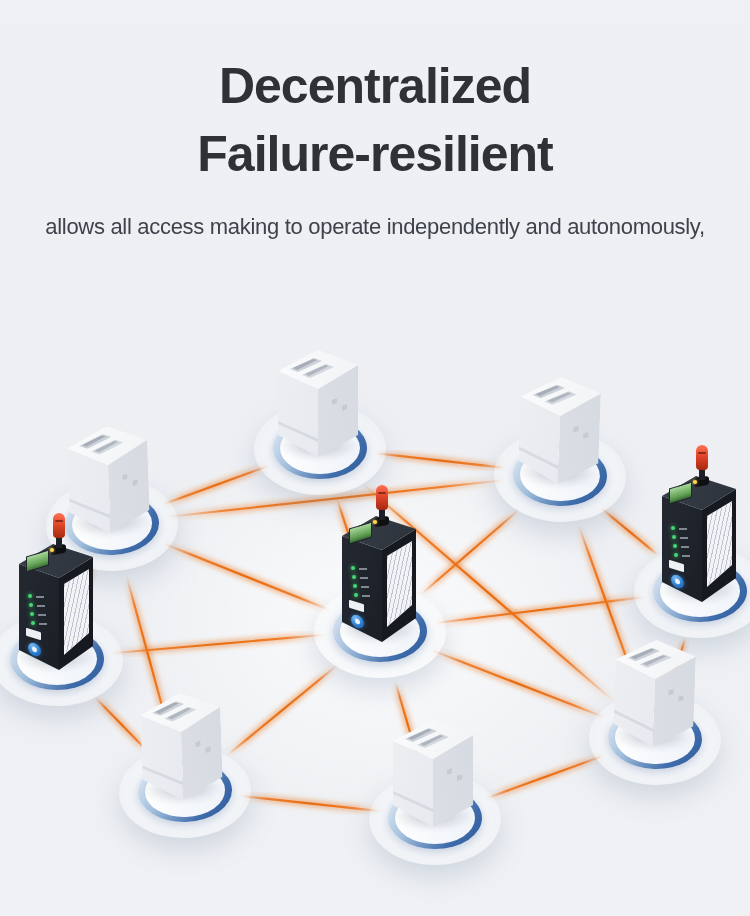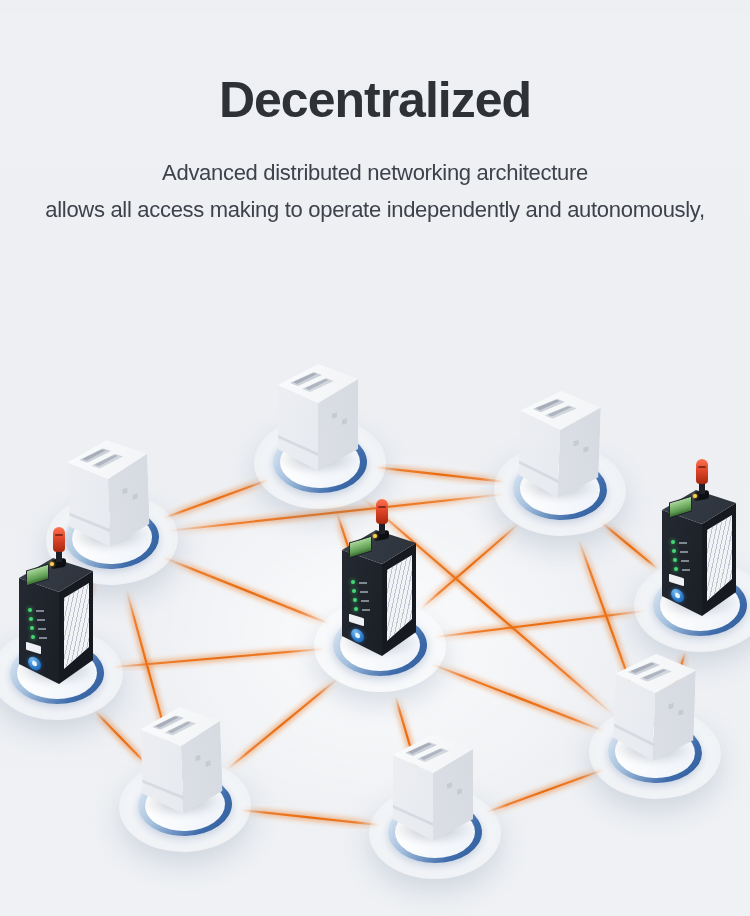--- a/index.html
+++ b/index.html
@@ -3,21 +3,21 @@
 <meta charset="utf-8">
 <style>
   html,body{margin:0;padding:0;}
   body{
     width:750px;height:916px;
     background:#edeff3;
     overflow:hidden;
     font-family:"Liberation Sans", sans-serif;
     position:relative;
   }
-  .stage{position:absolute;inset:0;background:linear-gradient(180deg,#eef0f4 0%,#edeff3 40%,#eff1f4 100%);margin-top:14px;}
+  .stage{position:absolute;inset:0;background:linear-gradient(180deg,#eef0f4 0%,#edeff3 40%,#eff1f4 100%);}
   .diagram-glow{
     position:absolute;left:140px;top:430px;width:480px;height:380px;
     background:radial-gradient(ellipse at center, rgba(255,255,255,.85) 0%, rgba(255,255,255,0) 70%);
   }
   
   .title{
     position:relative;z-index:5;
     margin:52px 0 0 0;
     text-align:center;
     font-size:50px;line-height:68px;font-weight:700;
@@ -482,19 +482,19 @@
       <div class="f m-slot2i"></div>
       <div class="f m-seam"></div>
       <div class="m-dot1"></div>
       <div class="m-dot2"></div>
     </div>
   </div>
     </div>
 
   <h1 class="title">
     <div>Decentralized</div>
+    <div>Failure-resilient</div>
   </h1>
 
   <div class="subtitle">
-    <div>Advanced distributed networking architecture</div>
     <div>allows all access making to operate independently and autonomously,</div>
   </div>
 </div>
 
 </body></html>

